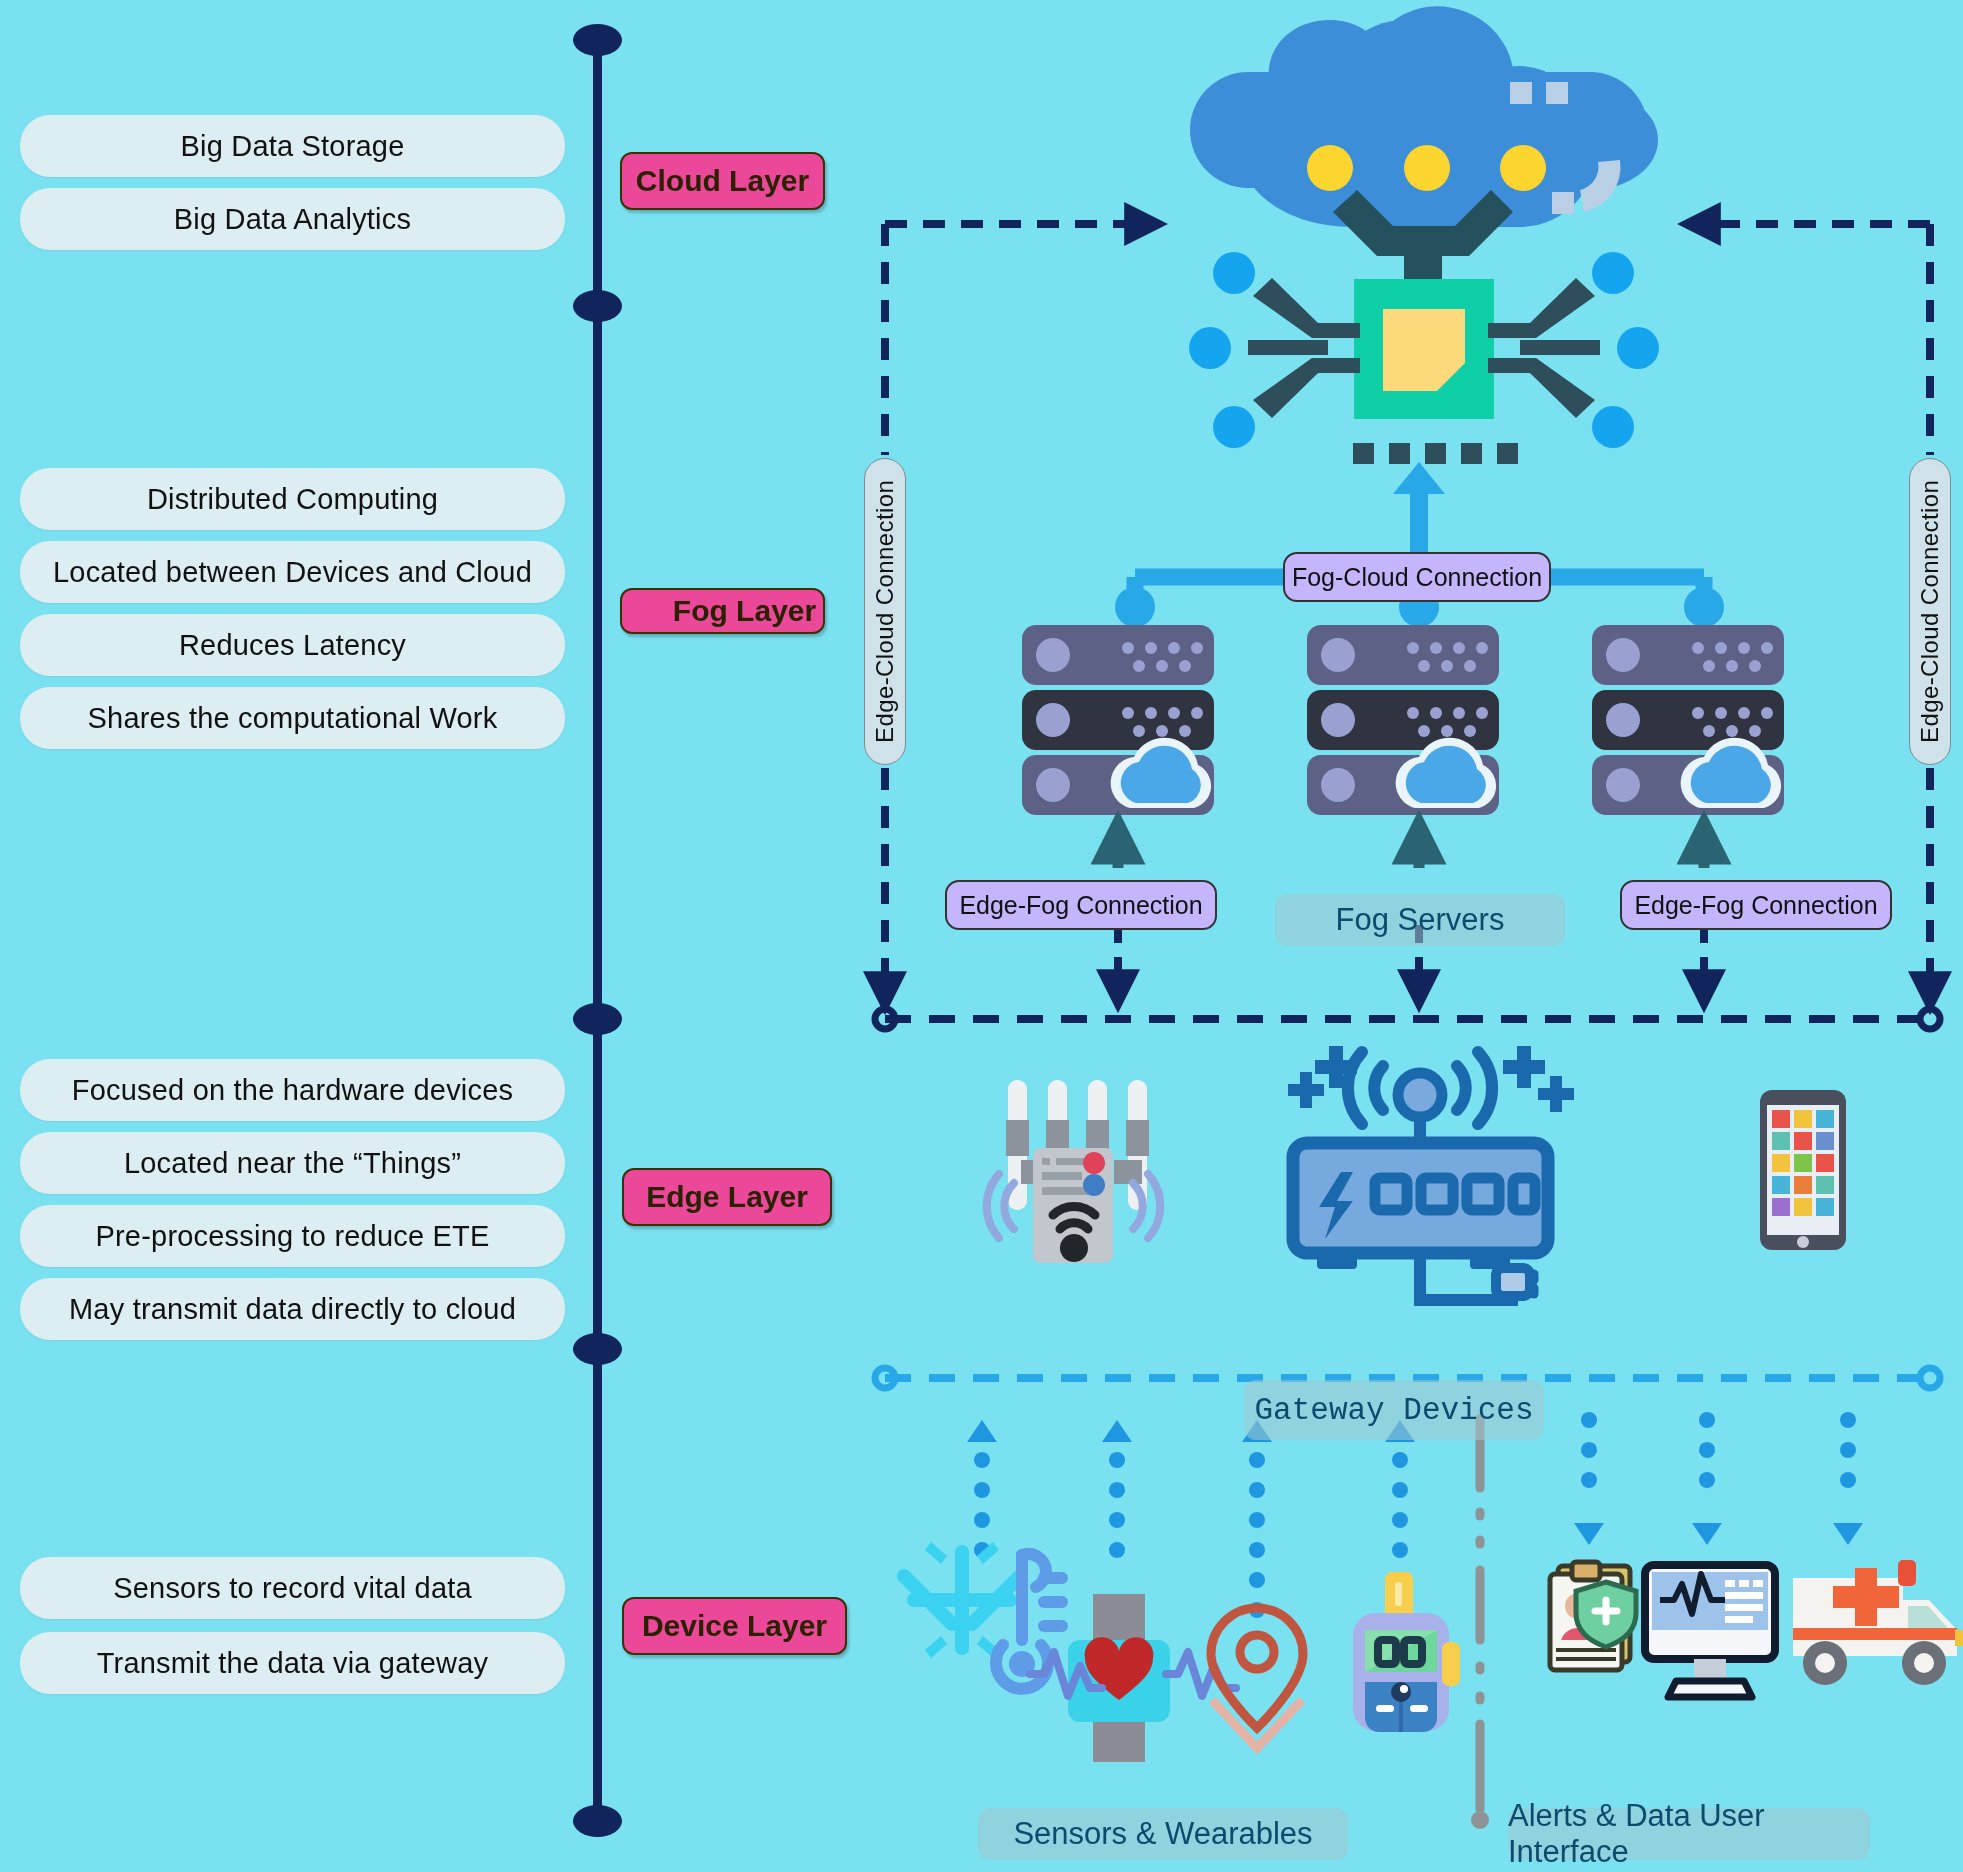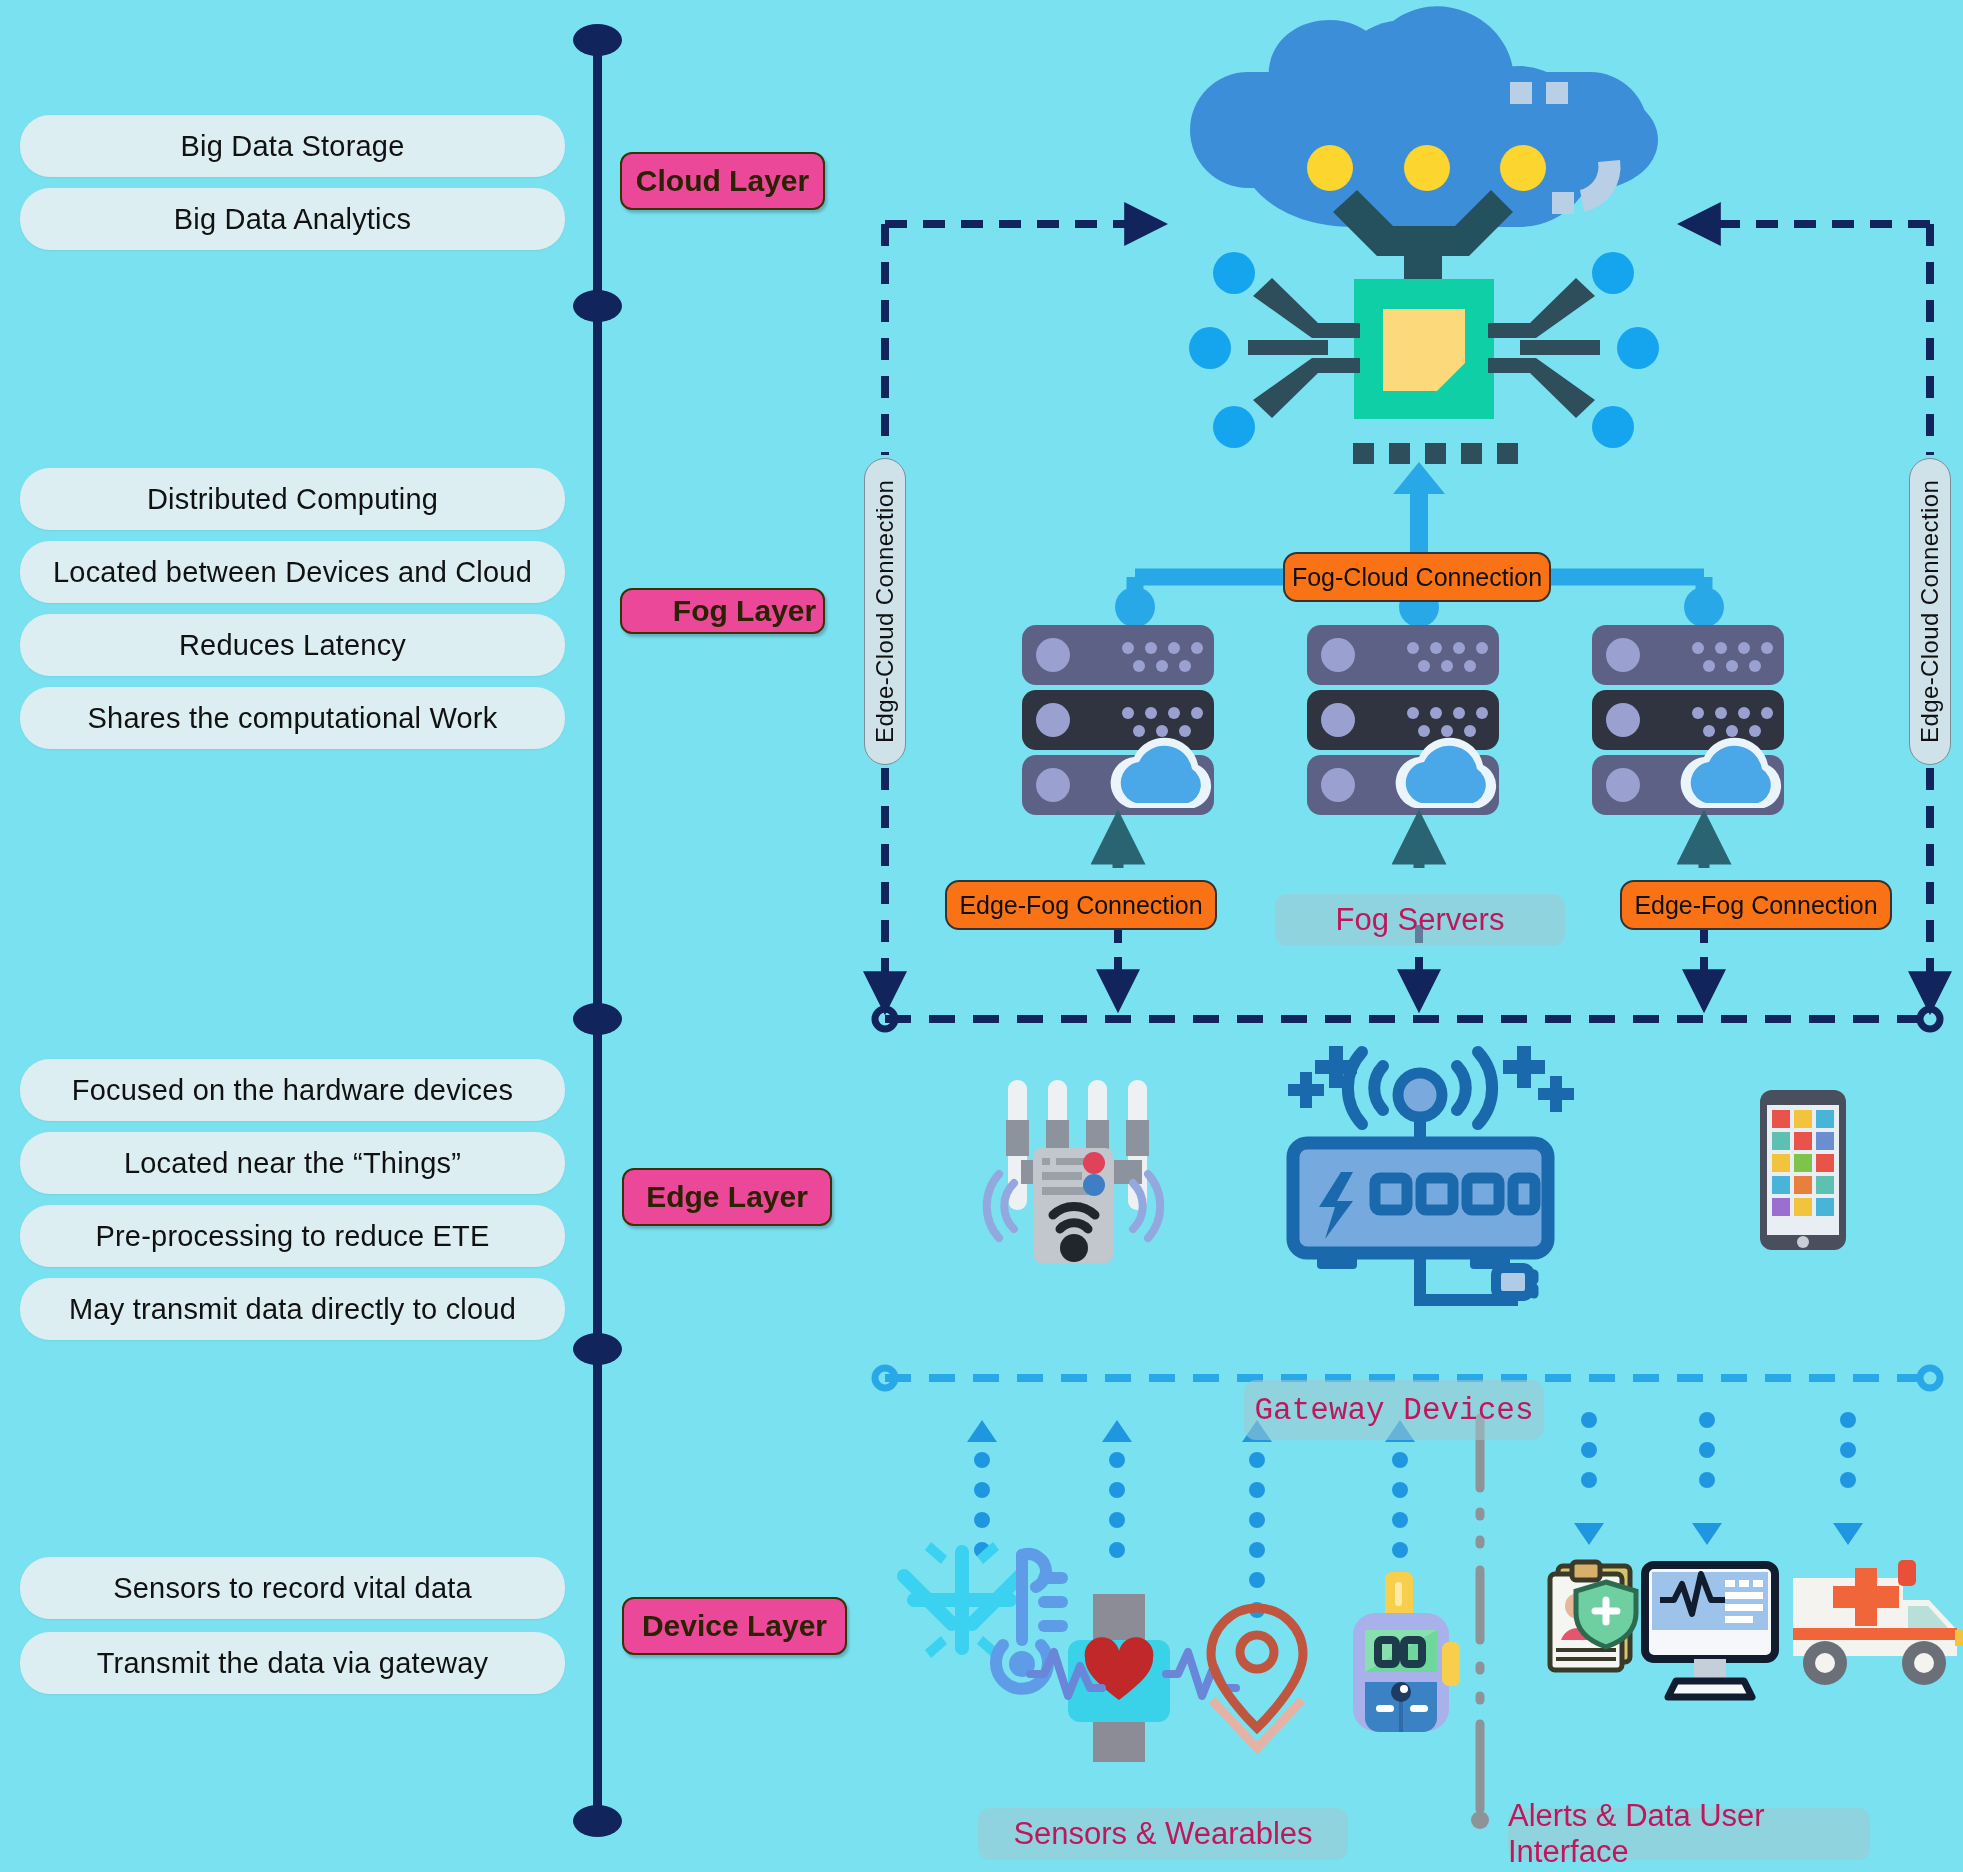--- a/index.html
+++ b/index.html
@@ -46,21 +46,21 @@
     color:#2b2203;
     display:flex; align-items:center; justify-content:center;
     font-size:30px;
     font-weight:600;
     box-shadow:2px 3px 3px rgba(0,0,0,.22);
   }
 
   
   .callout {
     position:absolute;
-    background:#f97316;
+    background:#c4b5fd;
     border:2px solid #333;
     border-radius:14px;
     display:flex; align-items:center; justify-content:center;
     color:#111;
     font-size:25px;
     z-index:7;
   }
   .callout.vert {
     background:#cfe2ea;
     border:1px solid #7b8d95;
@@ -70,21 +70,21 @@
     font-size:24px;
     letter-spacing:.4px;
   }
 
   
   .grouplabel {
     position:absolute;
     background:rgba(160,200,210,.55);
     border-radius:12px;
     display:flex; align-items:center; justify-content:center;
-    color:#be185d;
+    color:#0c4a6e;
     font-size:31px;
     z-index:6;
   }
 
   svg.layer { position:absolute; left:0; top:0; width:1963px; height:1872px; pointer-events:none; }
 </style>
 </head>
 <body>
 
 <div id="stage">

